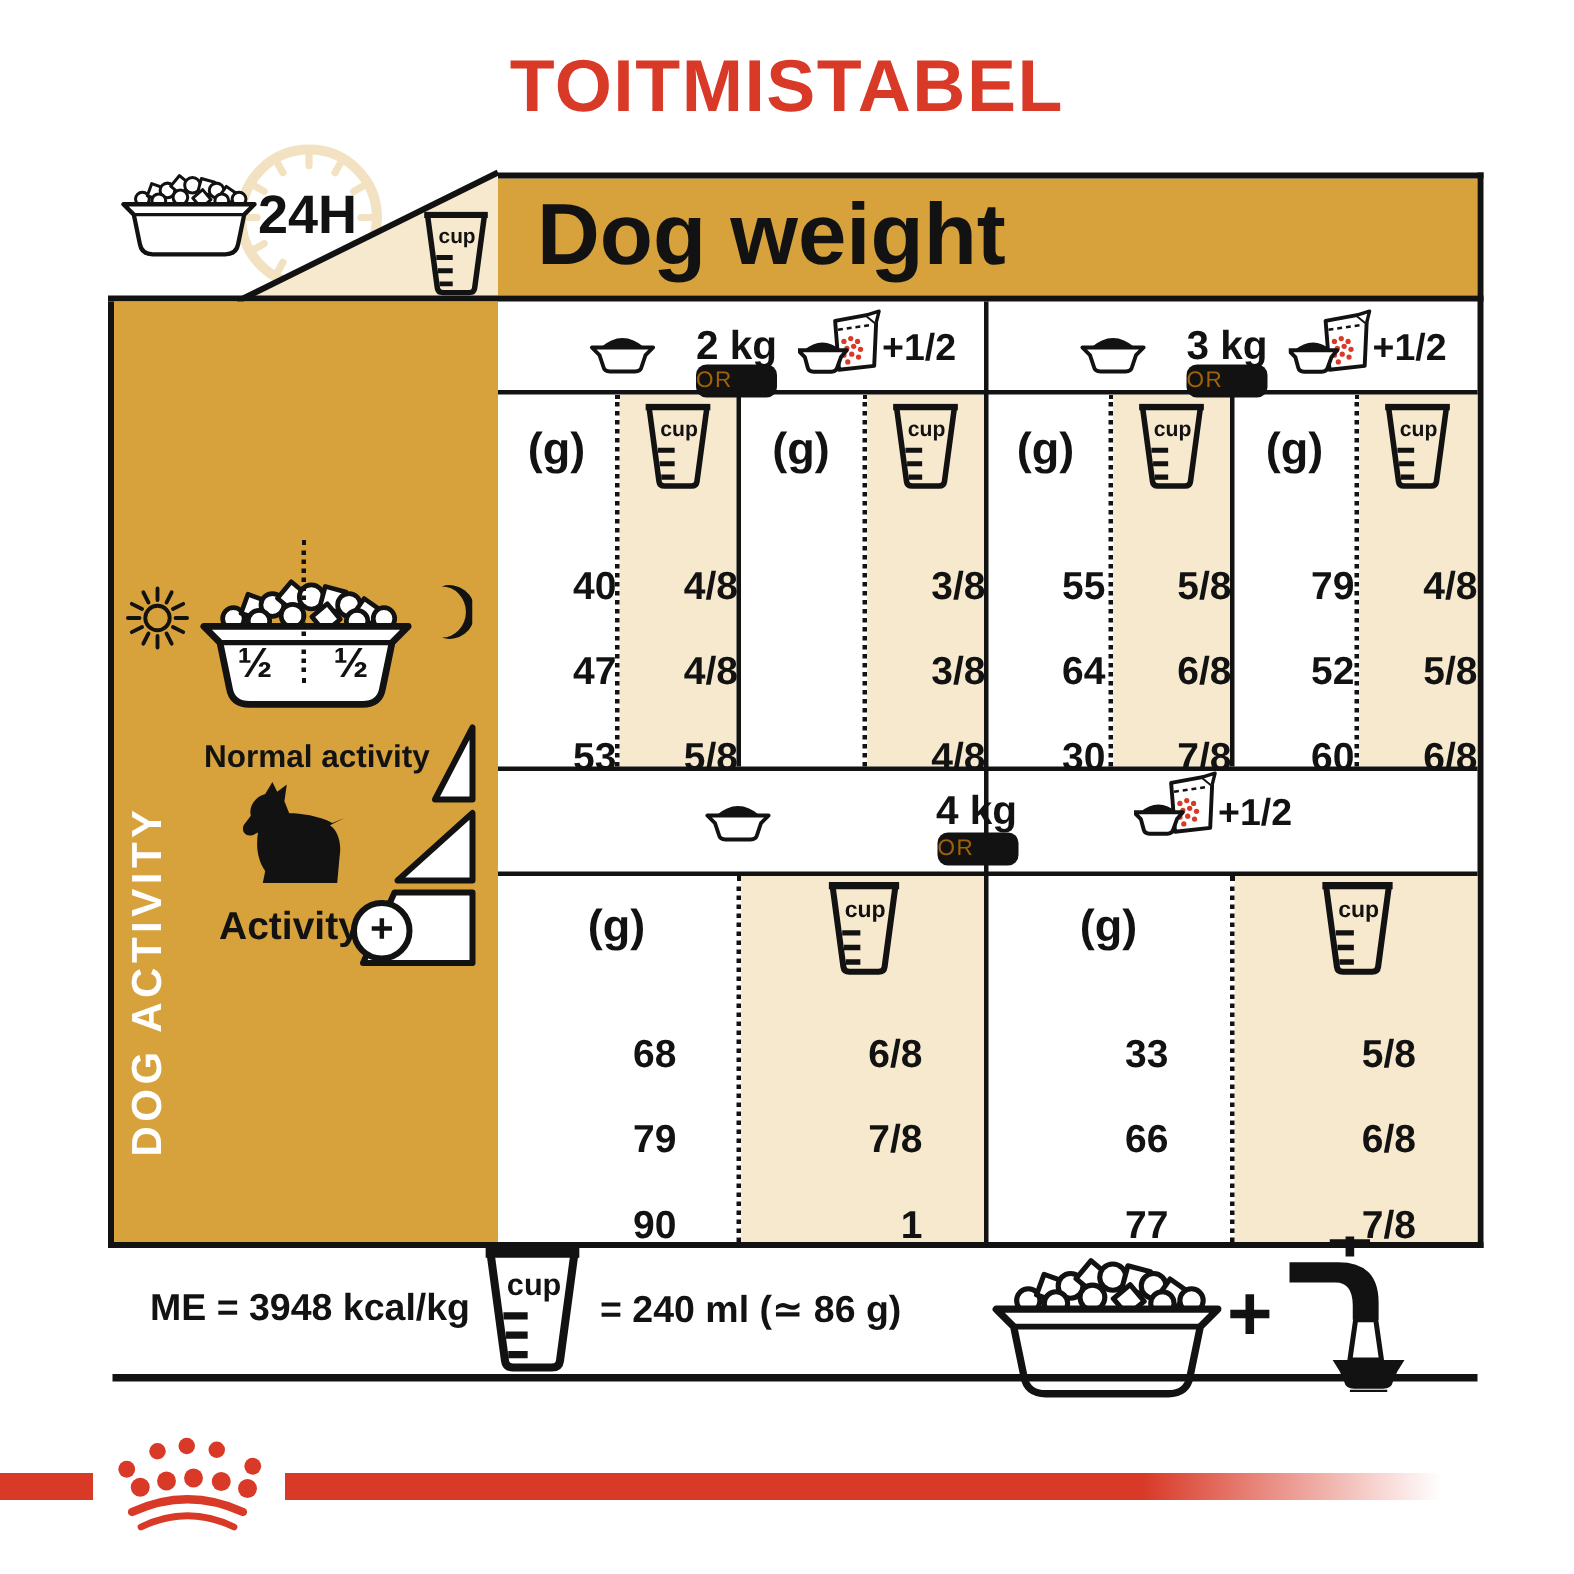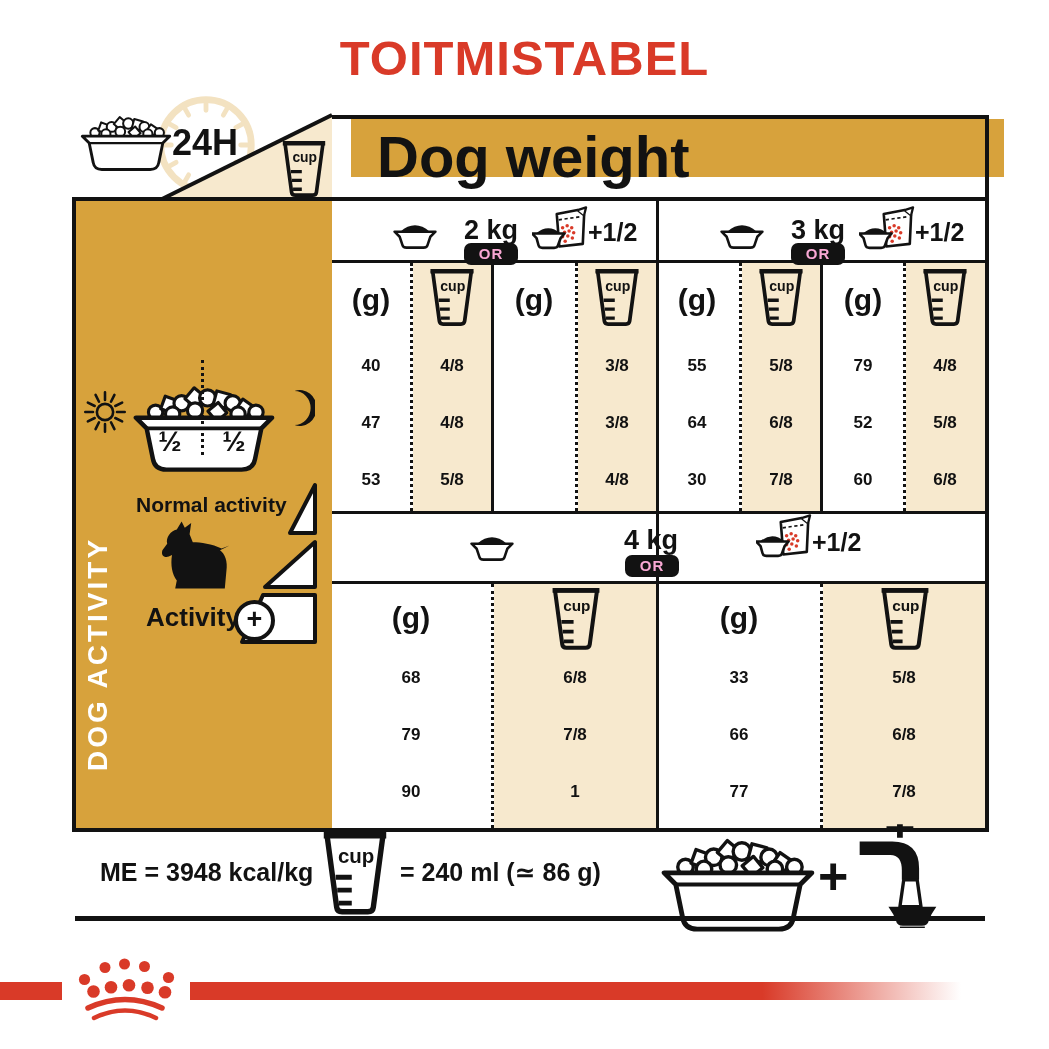--- a/index.html
+++ b/index.html
@@ -4,32 +4,32 @@
 <style>
   html,body{margin:0;padding:0;background:#fff;}
   #stage{position:relative;width:1049px;height:1049px;background:#fff;overflow:hidden;
          font-family:"Liberation Sans","DejaVu Sans",sans-serif;color:#121212;}
   .abs{position:absolute;}
   .t{position:absolute;font-weight:bold;color:#121212;white-space:nowrap;}
   .line{position:absolute;background:#121212;}
   .dot{position:absolute;border-left:3px dotted #121212;}
   .beige{position:absolute;background:var(--beige,#F7E9CE);}
   #title{top:30px;left:0;width:100%;text-align:center;font-size:49px;letter-spacing:1px;color:var(--red,#D93A28);}
-  #goldband{left:332px;top:119px;width:653px;height:58px;background:var(--gold,#D7A23C);margin-left:19px;}
+  #goldband{left:332px;top:119px;width:653px;height:78px;background:var(--gold,#D7A23C);}
   #dogweight{left:26px;top:4px;font-size:58px;font-weight:bold;position:absolute;}
   #sidebar{left:76px;top:201px;width:256px;height:627px;background:var(--gold,#D7A23C);}
   .vlabel{position:absolute;left:82px;top:478px;height:352px;width:38px;
           writing-mode:vertical-rl;transform:rotate(180deg);
           font-size:28px;font-weight:bold;color:#fff;letter-spacing:3px;text-align:center;}
   .valcol{position:absolute;width:80px;height:146px;display:flex;flex-direction:column;
-          justify-content:space-between;text-align:center;font-weight:bold;font-size:17px;}
+          justify-content:space-between;text-align:right;font-weight:bold;font-size:26px;margin-top:24px;}
   .v{height:32px;line-height:32px;}
   .glab{position:absolute;width:80px;text-align:center;font-size:30px;font-weight:bold;}
-  .pill{position:absolute;background:#121212;color:#f9a8d4;border-radius:7px;font-size:15px;
-        font-weight:bold;text-align:center;line-height:22px;width:54px;height:22px;letter-spacing:1px;}
+  .pill{position:absolute;background:#121212;color:#a16207;border-radius:7px;font-size:15px;
+        font-weight:normal;text-align:left;line-height:22px;width:54px;height:22px;letter-spacing:1px;}
   .kg{position:absolute;font-size:27px;font-weight:bold;text-align:center;}
   .ph{position:absolute;font-size:25px;font-weight:bold;}
   .halves{position:absolute;font-size:28px;font-weight:bold;}
   .pluscircle{position:absolute;width:33px;height:33px;background:#fff;border:4px solid #121212;
               border-radius:50%;text-align:center;font-size:27px;font-weight:bold;line-height:31px;}
   #redbar-left{position:absolute;left:0;top:982px;width:62px;height:18px;background:var(--red,#D93A28);}
   #redbar-right{position:absolute;left:190px;top:982px;width:795px;height:18px;
       background:linear-gradient(to right,var(--red,#D93A28) 0%,var(--red,#D93A28) 72%,rgba(217,58,40,0) 97%);}
   svg text{font-family:"Liberation Sans","DejaVu Sans",sans-serif;}
   .flip{transform:scaleX(-1);}

